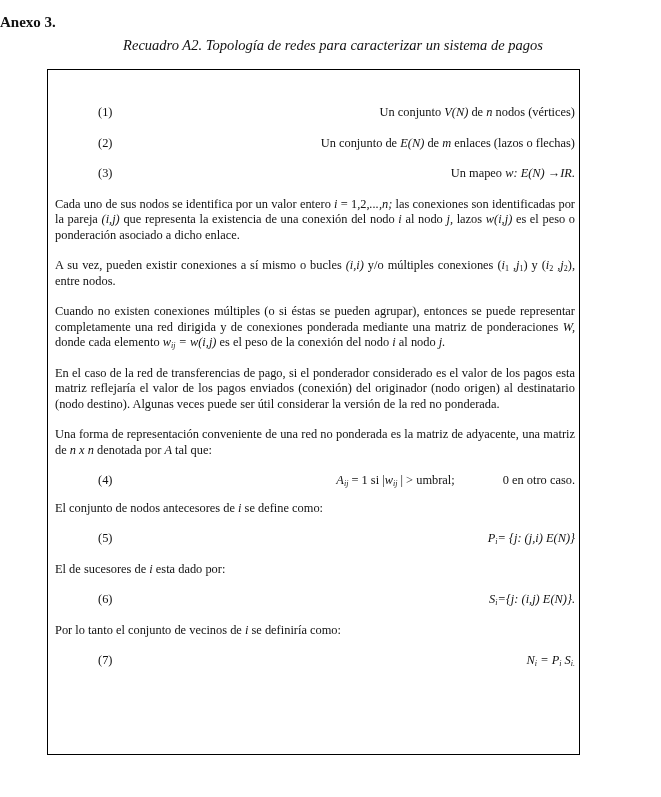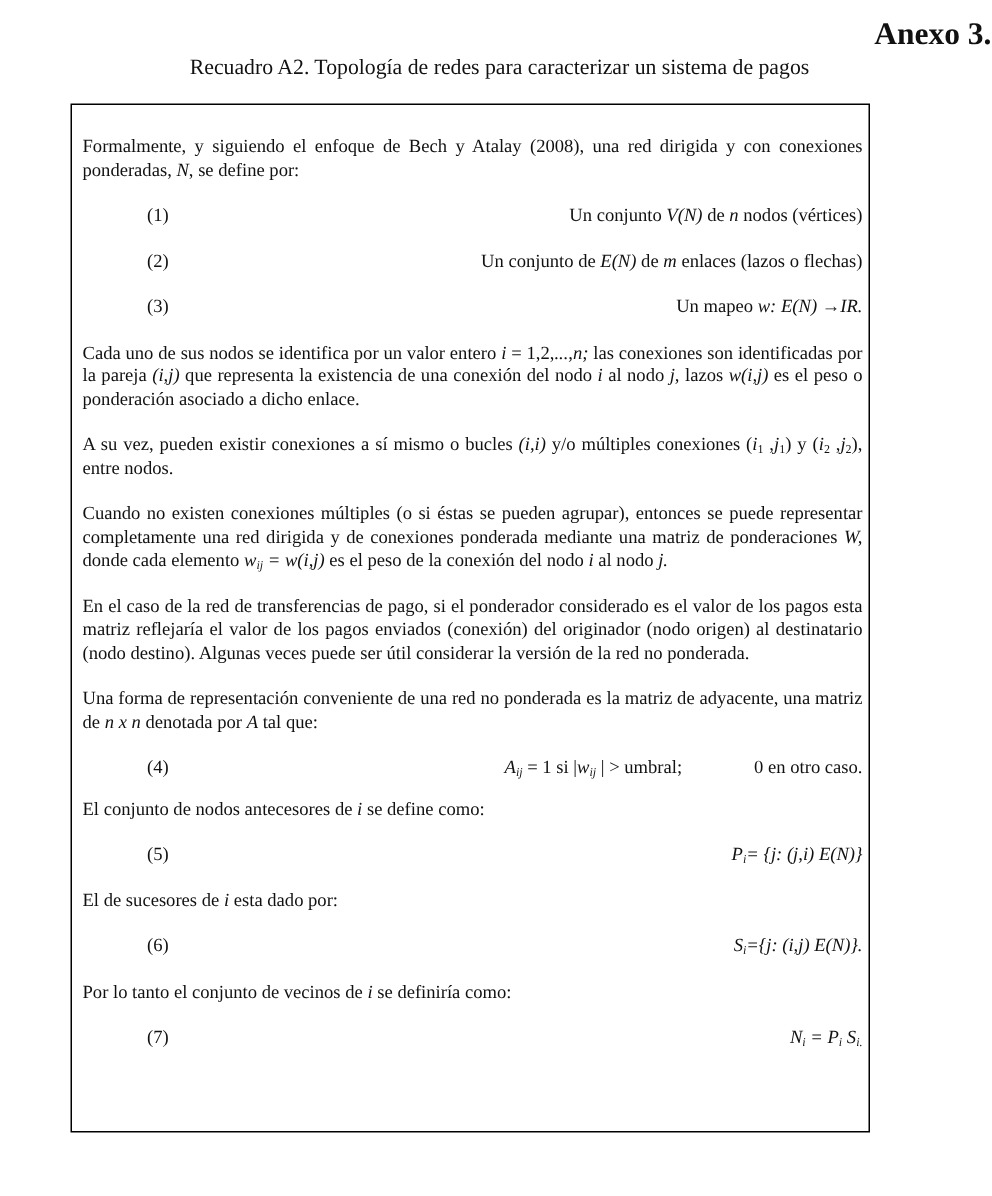--- a/index.html
+++ b/index.html
@@ -3,25 +3,25 @@
   <meta charset="utf-8">
   <style>
     html, body { margin: 0; padding: 0; background: #ffffff; }
     body {
       width: 661px; height: 797px; position: relative; overflow: hidden;
       font-family: "Liberation Serif", "DejaVu Serif", serif;
       color: #111111;
     }
     .title {
       position: absolute; left: 0; width: 661px; top: 13px;
-      text-align: right; font-weight: bold; font-size: 21px; line-height: 18px;
+      text-align: left; font-weight: bold; font-size: 15px; line-height: 18px;
     }
     .subtitle {
       position: absolute; left: 0; width: 630px; top: 36px;
-      text-align: center; font-size: 14.5px; line-height: 18px;
+      text-align: center; font-style: italic; font-size: 14.5px; line-height: 18px;
       padding-left: 18px;
     }
     .box {
       position: absolute; left: 47px; top: 69px; width: 533px; height: 686px;
       border: 1.5px solid #000;
       box-sizing: border-box;
     }
     .content {
       position: absolute; left: 55px; top: 90px; width: 520px;
       font-size: 12.4px; line-height: 15.5px;
@@ -39,21 +39,20 @@
 </head>
 <body>
 
 <div class="title">Anexo 3.</div>
 <div class="subtitle">Recuadro A2. Topología de redes para caracterizar un sistema de pagos</div>
 
 <div class="box"></div>
 
 <div class="content">
 
-  <p><span>Formalmente, y siguiendo el enfoque de Bech y Atalay (2008), una red dirigida y con conexiones ponderadas, </span><i>N</i><span>, se define por:</span></p>
   <div class="gap"></div>
 
   <div class="eq">
     <span class="num">(1)</span>
     <span class="body"><span>Un conjunto </span><i>V(N)</i><span> de </span><i>n</i><span> nodos (vértices)</span></span>
   </div>
   <div class="gap"></div>
 
   <div class="eq">
     <span class="num">(2)</span>

